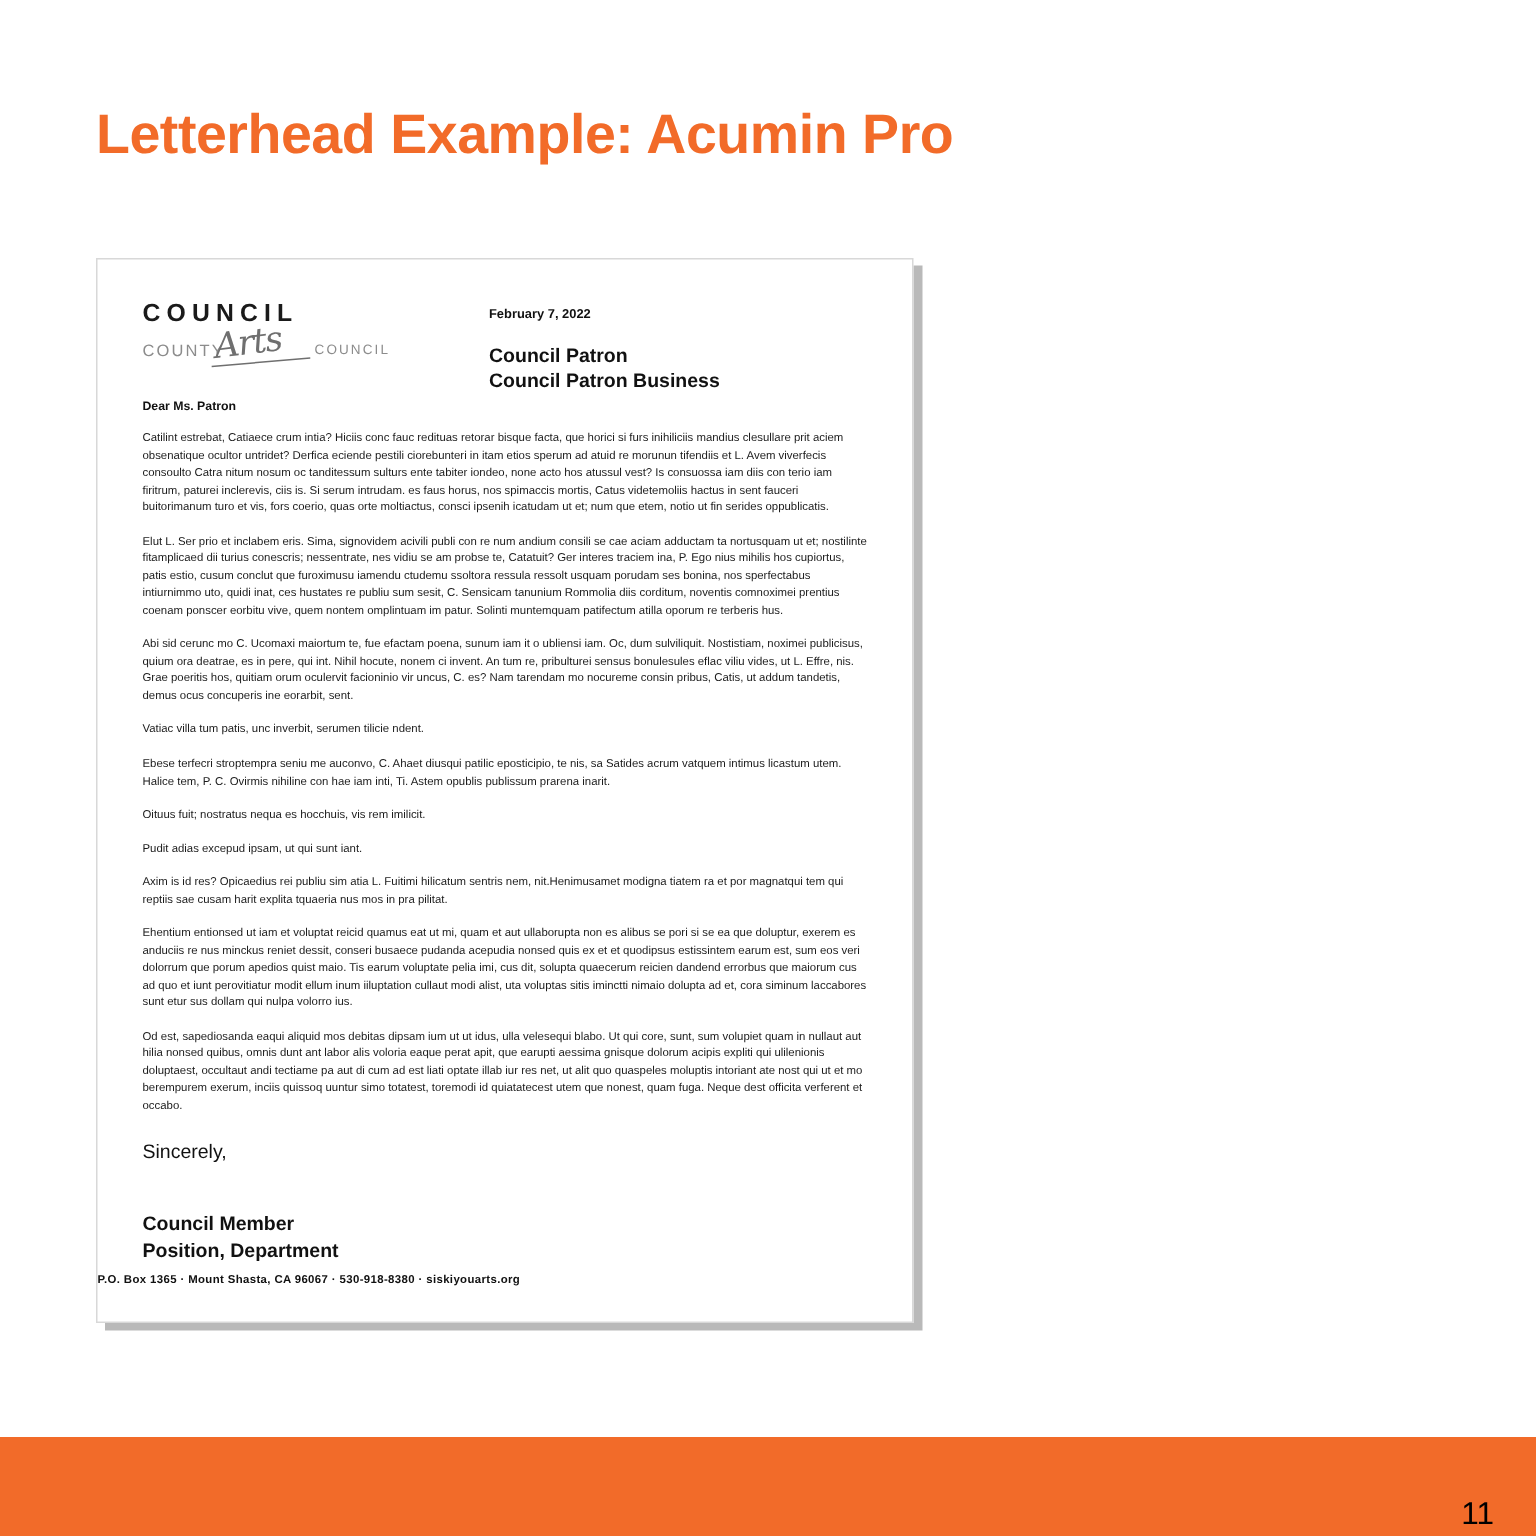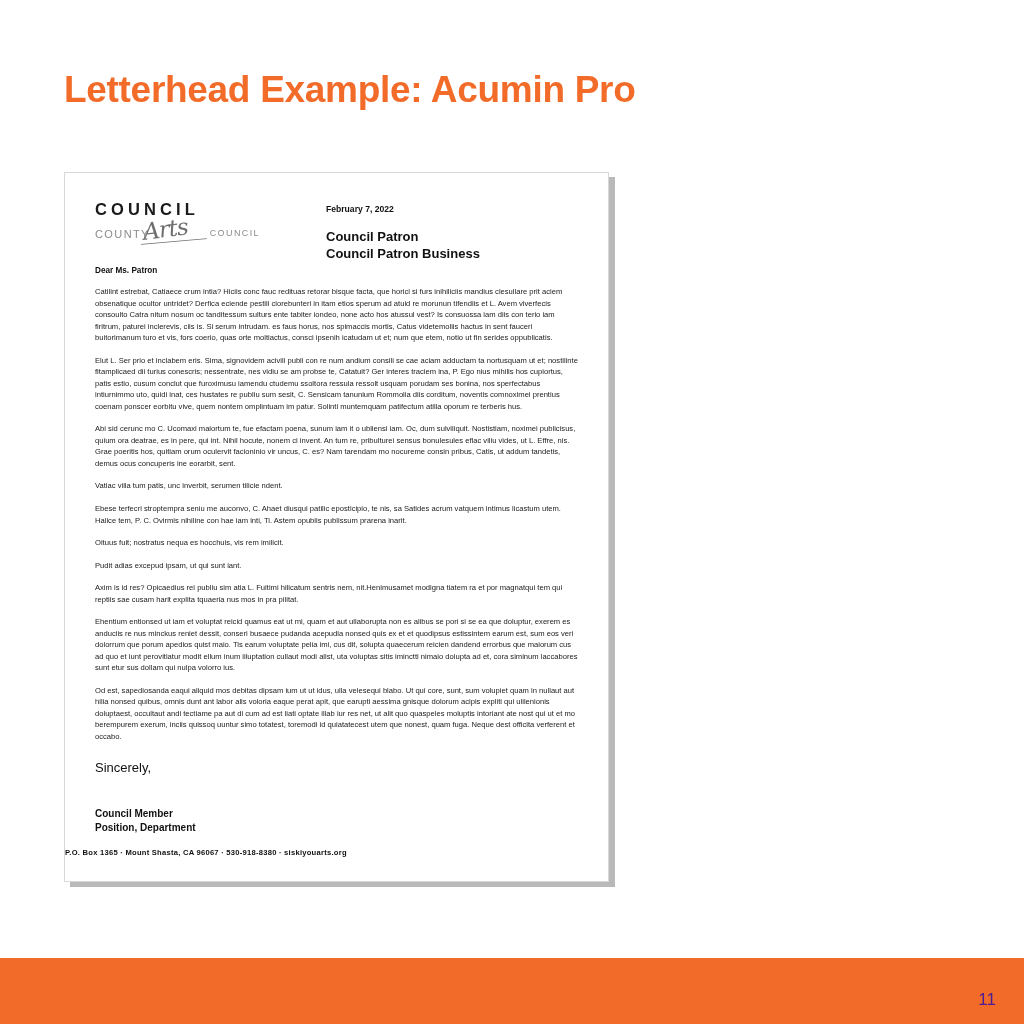--- a/index.html
+++ b/index.html
@@ -155,21 +155,21 @@
   .closing {
     font-size: 13px;
     font-weight: normal;
     color: #111;
     margin-top: 18px;
   }
   .signature-block {
     margin-top: 32px;
   }
   .signature-block div {
-    font-size: 10px;
+    font-size: 13px;
     font-weight: bold;
     color: #111;
     line-height: 1.35;
   }
 
   
   .letter-footer {
     position: absolute;
     left: 0;
     right: 0;
@@ -185,23 +185,23 @@
     position: absolute;
     left: 0;
     bottom: 0;
     width: 1024px;
     height: 66px;
     background: #F26B29;
   }
   #page-number {
     position: absolute;
     right: 28px;
-    bottom: 14px;
-    color: #4c1d95;
-    font-size: 17px;
+    bottom: 2px;
+    color: #000000;
+    font-size: 21px;
     font-weight: normal;
   }
 </style>
 </head>
 <body>
 
 <div id="slide-title">Letterhead Example: Acumin Pro</div>
 
 <div id="letter-shadow"></div>
 <div id="letter-page">

